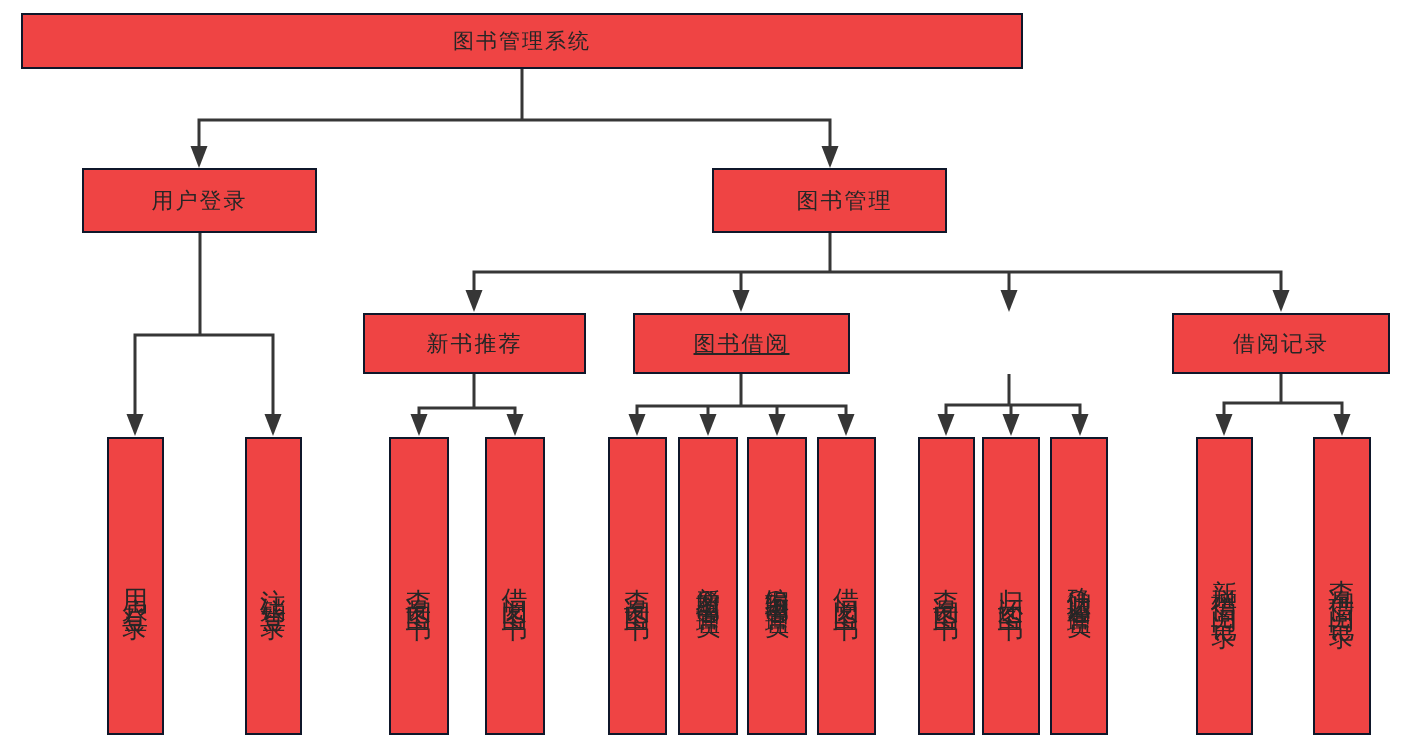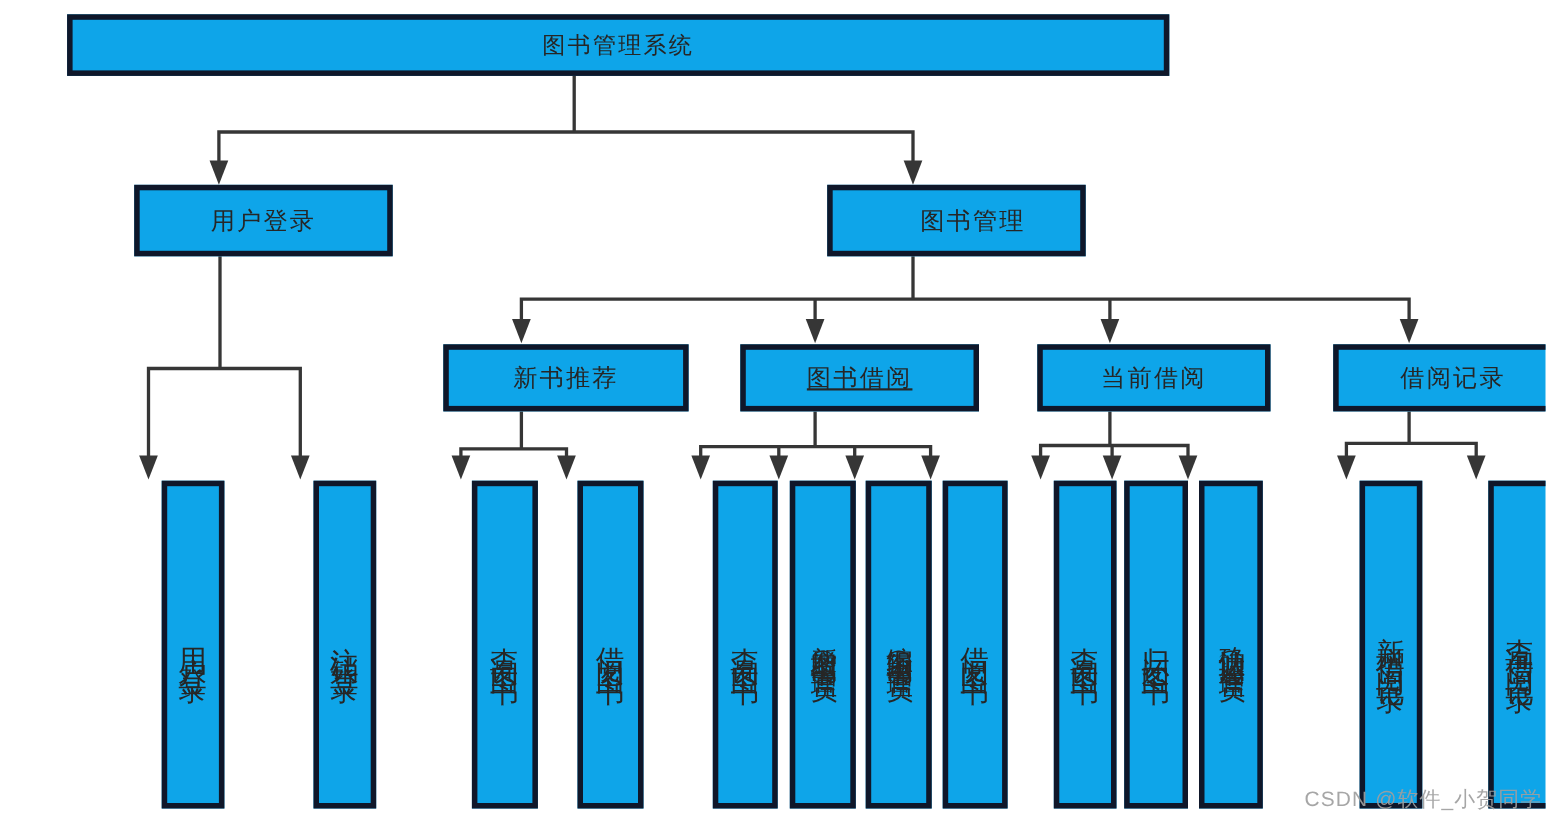--- a/index.html
+++ b/index.html
@@ -5,22 +5,22 @@
   html,body{margin:0;padding:0;background:#ffffff;}
   body{
     width:1405px;height:747px;position:relative;overflow:hidden;
     font-family:"Liberation Sans","DejaVu Sans",sans-serif;
     color:#262626;
   }
   #stage{position:absolute;left:0;top:0;width:1405px;height:747px;}
   #connectors{position:absolute;left:0;top:0;z-index:1;}
   .box{
     position:absolute;z-index:2;box-sizing:border-box;
-    background:#0ea5e9;border:5px solid #0f172a;
-    display:flex;align-items:center;justify-content:center;margin-left:40px;
+    background:#ef4444;border:2px solid #0f172a;
+    display:flex;align-items:center;justify-content:center;
   }
   .hbox{font-size:22px;letter-spacing:2px;white-space:nowrap;}
   .root{font-size:21px;}
   .leaf{
     font-size:26px;
     writing-mode:vertical-rl;text-orientation:mixed;
     letter-spacing:9px;line-height:1;
     overflow:hidden;
   }
   .watermark{
@@ -85,23 +85,20 @@
   <div class="box hbox" style="left:712px;top:168px;width:235px;height:65px;padding-left:30px;">
     <span>图书管理</span>
   </div>
 
   <div class="box hbox" style="left:363px;top:313px;width:223px;height:61px;text-align:right;">
     <span>新书推荐</span>
   </div>
   <div class="box hbox" style="left:633px;top:313px;width:217px;height:61px;text-decoration:underline;">
     <span>图书借阅</span>
   </div>
-  <div class="box hbox" style="left:903px;top:313px;width:212px;height:61px;">
-    <span>当前借阅</span>
-  </div>
   <div class="box hbox" style="left:1172px;top:313px;width:218px;height:61px;">
     <span>借阅记录</span>
   </div>
 
   <div class="box leaf" style="left:107px;top:437px;width:57px;height:298px;">
     <span class="leaf-label">用户登录</span>
   </div>
   <div class="box leaf" style="left:245px;top:437px;width:57px;height:298px;">
     <span class="leaf-label">注销登录</span>
   </div>
@@ -136,15 +133,14 @@
     <span class="leaf-label" style="letter-spacing: 4px; font-size: 24px;">确认归还（管理员）</span>
   </div>
 
   <div class="box leaf" style="left:1196px;top:437px;width:57px;height:298px;">
     <span class="leaf-label">新增借阅记录</span>
   </div>
   <div class="box leaf" style="left:1313px;top:437px;width:58px;height:298px;">
     <span class="leaf-label">查询借阅记录</span>
   </div>
 
-  <div class="watermark">CSDN @软件_小贺同学</div>
 
 </div>
 
 </body></html>

